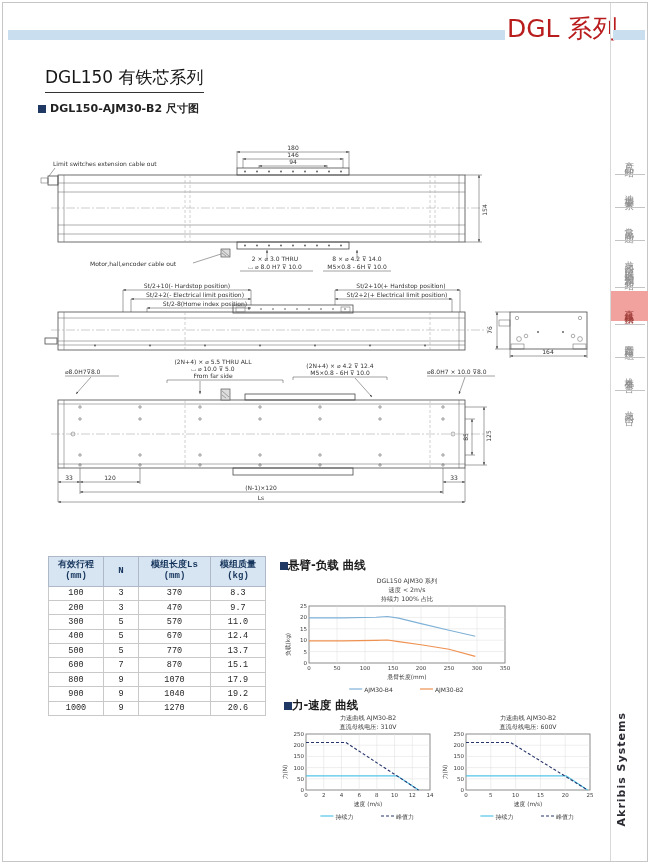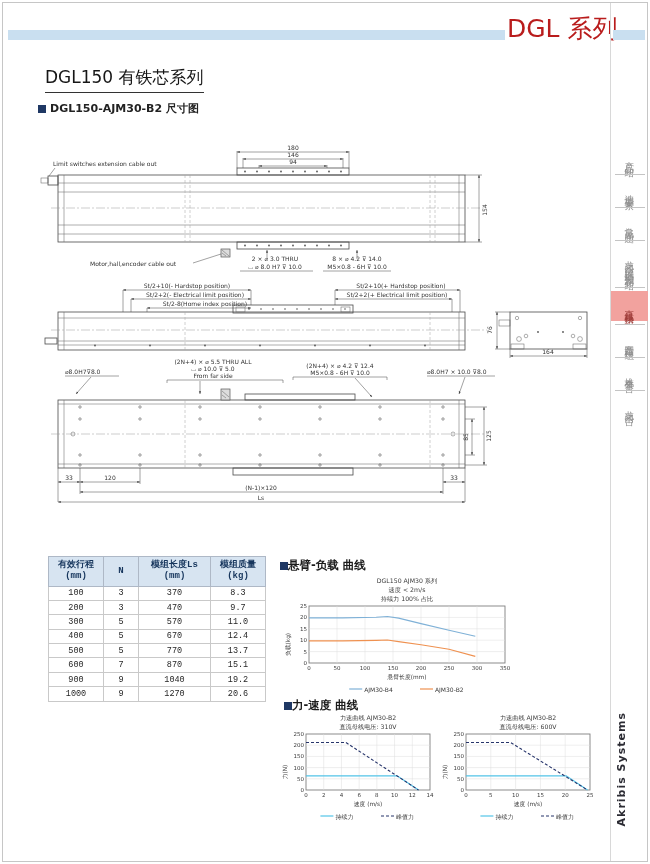--- a/index.html
+++ b/index.html
@@ -321,20 +321,26 @@
           <td>500</td>
           <td>5</td>
           <td>770</td>
           <td>13.7</td>
         </tr>
         <tr>
           <td>600</td>
           <td>7</td>
           <td>870</td>
           <td>15.1</td>
+        </tr>
+        <tr>
+          <td>800</td>
+          <td>9</td>
+          <td>1070</td>
+          <td>17.9</td>
         </tr>
         <tr>
           <td>900</td>
           <td>9</td>
           <td>1040</td>
           <td>19.2</td>
         </tr>
         <tr>
           <td>1000</td>
           <td>9</td>

